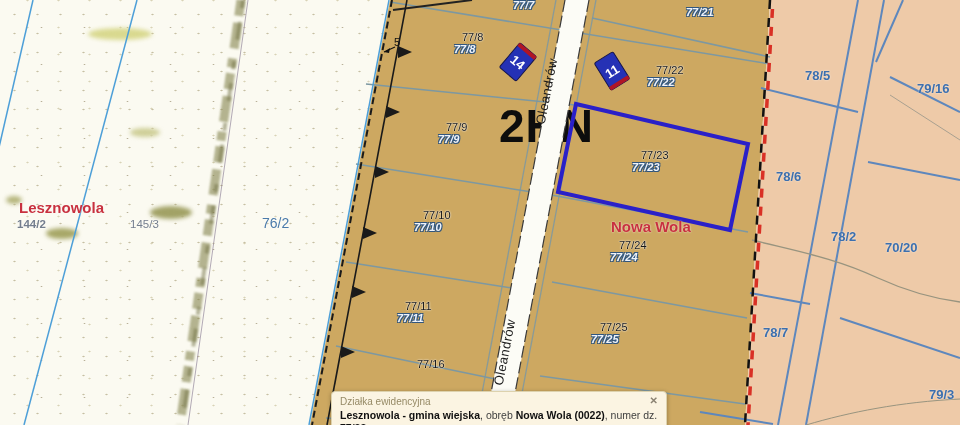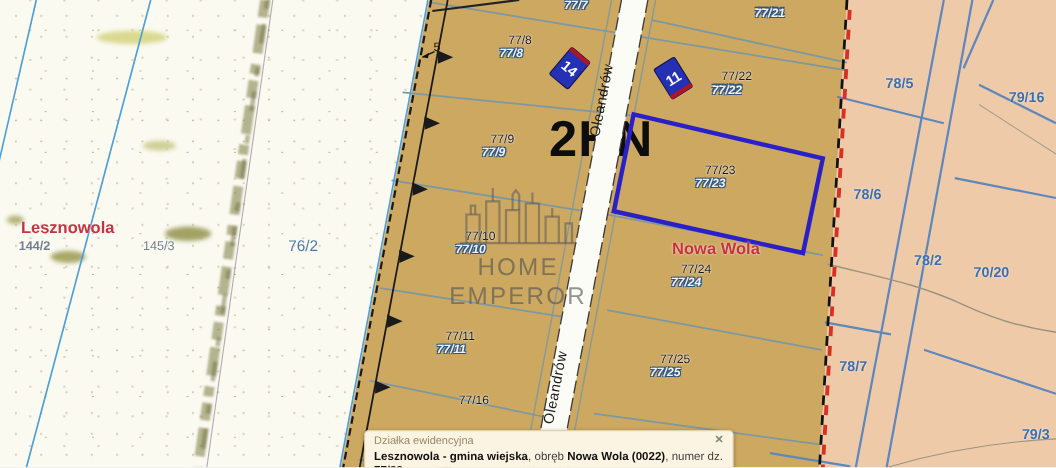--- a/index.html
+++ b/index.html
@@ -168,39 +168,20 @@
   <div class="plbl light" style="left:591px;top:334px;">77/25</div>
 
   <div class="plbl blue" style="left:805px;top:35px;margin-top:35px;">78/5</div>
   <div class="plbl blue" style="left:917px;top:83px;">79/16</div>
   <div class="plbl blue" style="left:776px;top:171px;">78/6</div>
   <div class="plbl blue" style="left:831px;top:207px;margin-top:24px;">78/2</div>
   <div class="plbl blue" style="left:885px;top:242px;">70/20</div>
   <div class="plbl blue" style="left:739px;top:327px;margin-left:24px;">78/7</div>
   <div class="plbl blue" style="left:929px;top:389px;">79/3</div>
 
-  <div id="watermark">
-    <svg width="110" height="58" viewBox="0 0 110 58">
-      <g fill="none" stroke="rgba(90,90,90,0.55)" stroke-width="2">
-        <path d="M8,56 L8,30 L20,30 L20,56"></path>
-        <path d="M12,30 L12,22 L16,22 L16,30"></path>
-        <path d="M26,56 L26,18 L38,18 L38,56"></path>
-        <path d="M32,18 L32,6"></path>
-        <path d="M44,56 L44,26 L56,26 L56,56"></path>
-        <path d="M50,26 L50,12 L53,8 L56,12 L56,26"></path>
-        <path d="M62,56 L62,20 L74,20 L74,56"></path>
-        <path d="M68,20 L68,10"></path>
-        <path d="M80,56 L80,32 L92,32 L92,56"></path>
-        <path d="M86,32 L86,24"></path>
-        <path d="M98,56 L98,38 L104,38 L104,56"></path>
-        <path d="M2,56 L108,56"></path>
-      </g>
-    </svg>
-    <div class="wm-text">HOME EMPEROR</div>
-  </div>
 
   <div id="infobox">
     <div class="ib-row">
       <span class="ib-title">Działka ewidencyjna</span>
       <span class="ib-close">✕</span>
     </div>
     <div class="ib-main">
       <b>Lesznowola - gmina wiejska</b><span>, obręb </span><b>Nowa Wola (0022)</b><span>, numer dz. </span><b>77/23</b>
     </div>
 

